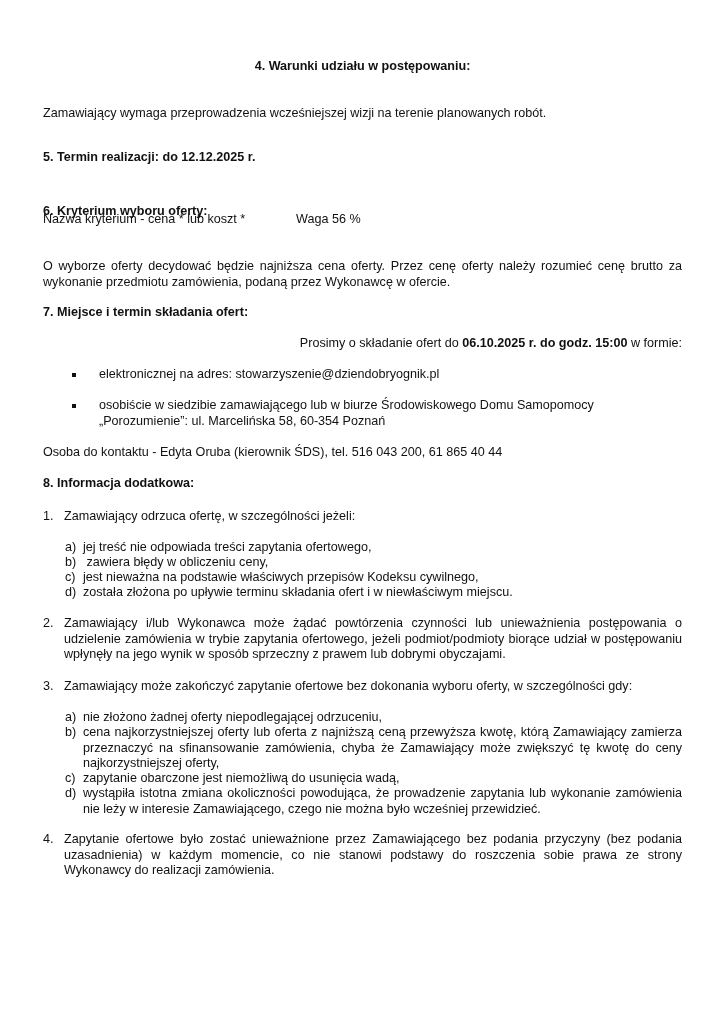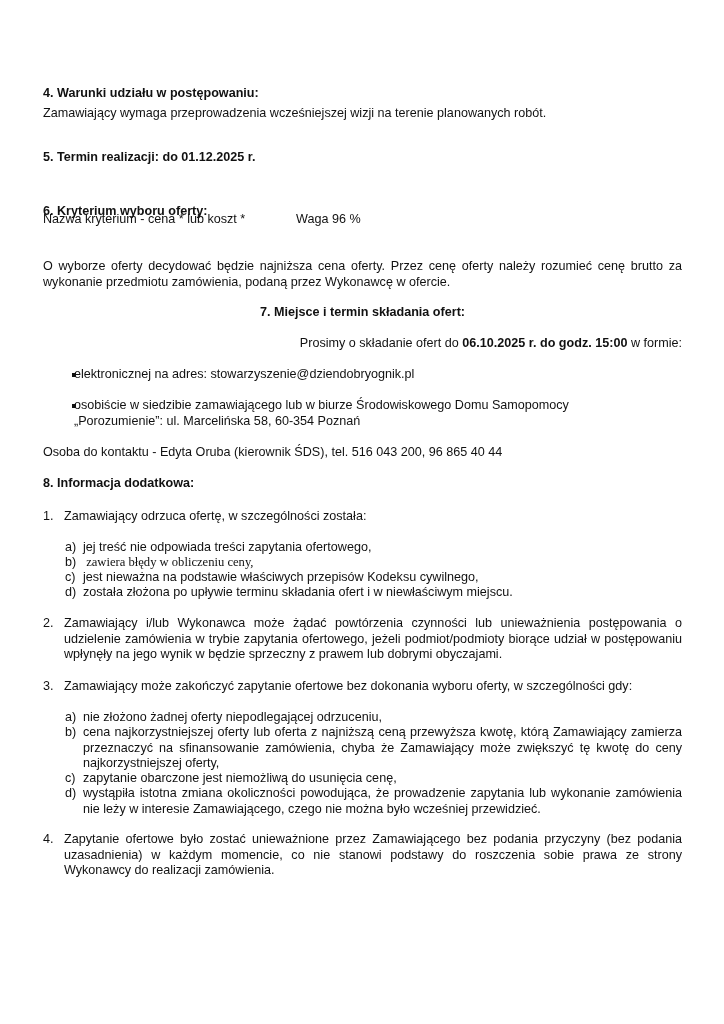--- a/index.html
+++ b/index.html
@@ -34,21 +34,21 @@
     .bullet .mark {
       position: absolute;
       left: 0;
       top: 6px;
       width: 4px;
       height: 4px;
       background: #111;
     }
     .bullet .txt {
       position: absolute;
-      left: 2px;
+      left: 27px;
       width: 590px;
     }
     .num-item {
       position: absolute;
       left: 0;
       width: 639px;
     }
     .num-item .num {
       position: absolute;
       left: 0;
@@ -75,91 +75,91 @@
       left: 18px;
       width: 599px;
       text-align: justify;
     }
   </style>
 </head>
 <body>
 
 <div class="page">
 
-  <div class="abs h" style="top:86px;">4. Warunki udziału w postępowaniu:</div>
+  <div class="abs h" style="top:59px;text-align:center;">4. Warunki udziału w postępowaniu:</div>
   <div class="abs" style="top:106px;">Zamawiający wymaga przeprowadzenia wcześniejszej wizji na terenie planowanych robót.</div>
 
-  <div class="abs h" style="top:150px;">5. Termin realizacji:  do 01.12.2025 r.</div>
+  <div class="abs h" style="top:150px;">5. Termin realizacji:  do 12.12.2025 r.</div>
 
   <div class="abs h" style="top:204px;">6. Kryterium wyboru oferty:</div>
   <div class="abs" style="top:212px;">
     <span>Nazwa kryterium - cena * lub koszt *</span>
-    <span style="position:absolute; left:253px;">Waga 96 %</span>
+    <span style="position:absolute; left:253px;">Waga 56 %</span>
   </div>
   <div class="abs justify" style="top:259px;">O wyborze oferty decydować będzie najniższa cena oferty. Przez cenę oferty należy rozumieć cenę brutto za wykonanie przedmiotu zamówienia, podaną przez Wykonawcę w ofercie.</div>
 
-  <div class="abs h" style="top:305px;text-align:center;">7. Miejsce i termin składania ofert:</div>
+  <div class="abs h" style="top:305px;">7. Miejsce i termin składania ofert:</div>
   <div class="abs" style="top:336px;text-align:right;">
     <span>Prosimy o składanie ofert do </span><b>06.10.2025 r. do godz. 15:00</b><span> w formie:</span>
   </div>
 
   <div class="bullet" style="top:367px;">
     <span class="mark"></span>
     <span class="txt">elektronicznej na adres: stowarzyszenie@dziendobryognik.pl</span>
   </div>
   <div class="bullet" style="top:398px;">
     <span class="mark"></span>
     <span class="txt" style="width:560px;">osobiście w siedzibie zamawiającego lub w biurze Środowiskowego Domu Samopomocy „Porozumienie”: ul. Marcelińska 58, 60-354 Poznań</span>
   </div>
 
-  <div class="abs" style="top:445px;">Osoba do kontaktu - Edyta Oruba (kierownik ŚDS), tel. 516 043 200, 96 865 40 44</div>
+  <div class="abs" style="top:445px;">Osoba do kontaktu - Edyta Oruba (kierownik ŚDS), tel. 516 043 200, 61 865 40 44</div>
 
   <div class="abs h" style="top:476px;">8. Informacja dodatkowa:</div>
 
   <div class="num-item" style="top:509px;">
     <span class="num">1.</span>
-    <span class="txt">Zamawiający odrzuca ofertę, w szczególności została:</span>
+    <span class="txt">Zamawiający odrzuca ofertę, w szczególności jeżeli:</span>
   </div>
   <div class="sub-item" style="top:540px;">
     <span class="let">a)</span>
     <span class="txt">jej treść nie odpowiada treści zapytania ofertowego,</span>
   </div>
   <div class="sub-item" style="top:555px;">
     <span class="let">b)</span>
-    <span class="txt" style="white-space:pre;font-family:Liberation Serif, serif;"> zawiera błędy w obliczeniu ceny,</span>
+    <span class="txt" style="white-space:pre;"> zawiera błędy w obliczeniu ceny,</span>
   </div>
   <div class="sub-item" style="top:570px;">
     <span class="let">c)</span>
     <span class="txt">jest nieważna na podstawie właściwych przepisów Kodeksu cywilnego,</span>
   </div>
   <div class="sub-item" style="top:585px;">
     <span class="let">d)</span>
     <span class="txt">została złożona po upływie terminu składania ofert i w niewłaściwym miejscu.</span>
   </div>
 
   <div class="num-item" style="top:616px;">
     <span class="num">2.</span>
-    <span class="txt">Zamawiający i/lub Wykonawca może żądać powtórzenia czynności lub unieważnienia postępowania o udzielenie zamówienia w trybie zapytania ofertowego, jeżeli podmiot/podmioty biorące udział w postępowaniu wpłynęły na jego wynik w będzie sprzeczny z prawem lub dobrymi obyczajami.</span>
+    <span class="txt">Zamawiający i/lub Wykonawca może żądać powtórzenia czynności lub unieważnienia postępowania o udzielenie zamówienia w trybie zapytania ofertowego, jeżeli podmiot/podmioty biorące udział w postępowaniu wpłynęły na jego wynik w sposób sprzeczny z prawem lub dobrymi obyczajami.</span>
   </div>
 
   <div class="num-item" style="top:679px;">
     <span class="num">3.</span>
     <span class="txt">Zamawiający może zakończyć zapytanie ofertowe bez dokonania wyboru oferty, w szczególności gdy:</span>
   </div>
   <div class="sub-item" style="top:710px;">
     <span class="let">a)</span>
     <span class="txt">nie złożono żadnej oferty niepodlegającej odrzuceniu,</span>
   </div>
   <div class="sub-item" style="top:725px;">
     <span class="let">b)</span>
     <span class="txt">cena najkorzystniejszej oferty lub oferta z najniższą ceną przewyższa kwotę, którą Zamawiający zamierza przeznaczyć na sfinansowanie zamówienia, chyba że Zamawiający może zwiększyć tę kwotę do ceny najkorzystniejszej oferty,</span>
   </div>
   <div class="sub-item" style="top:771px;">
     <span class="let">c)</span>
-    <span class="txt">zapytanie obarczone jest niemożliwą do usunięcia cenę,</span>
+    <span class="txt">zapytanie obarczone jest niemożliwą do usunięcia wadą,</span>
   </div>
   <div class="sub-item" style="top:786px;">
     <span class="let">d)</span>
     <span class="txt">wystąpiła istotna zmiana okoliczności powodująca, że prowadzenie zapytania lub wykonanie zamówienia nie leży w interesie Zamawiającego, czego nie można było wcześniej przewidzieć.</span>
   </div>
 
   <div class="num-item" style="top:832px;">
     <span class="num">4.</span>
     <span class="txt">Zapytanie ofertowe było zostać unieważnione przez Zamawiającego bez podania przyczyny (bez podania uzasadnienia) w każdym momencie, co nie stanowi podstawy do roszczenia sobie prawa ze strony Wykonawcy do realizacji zamówienia.</span>
   </div>

